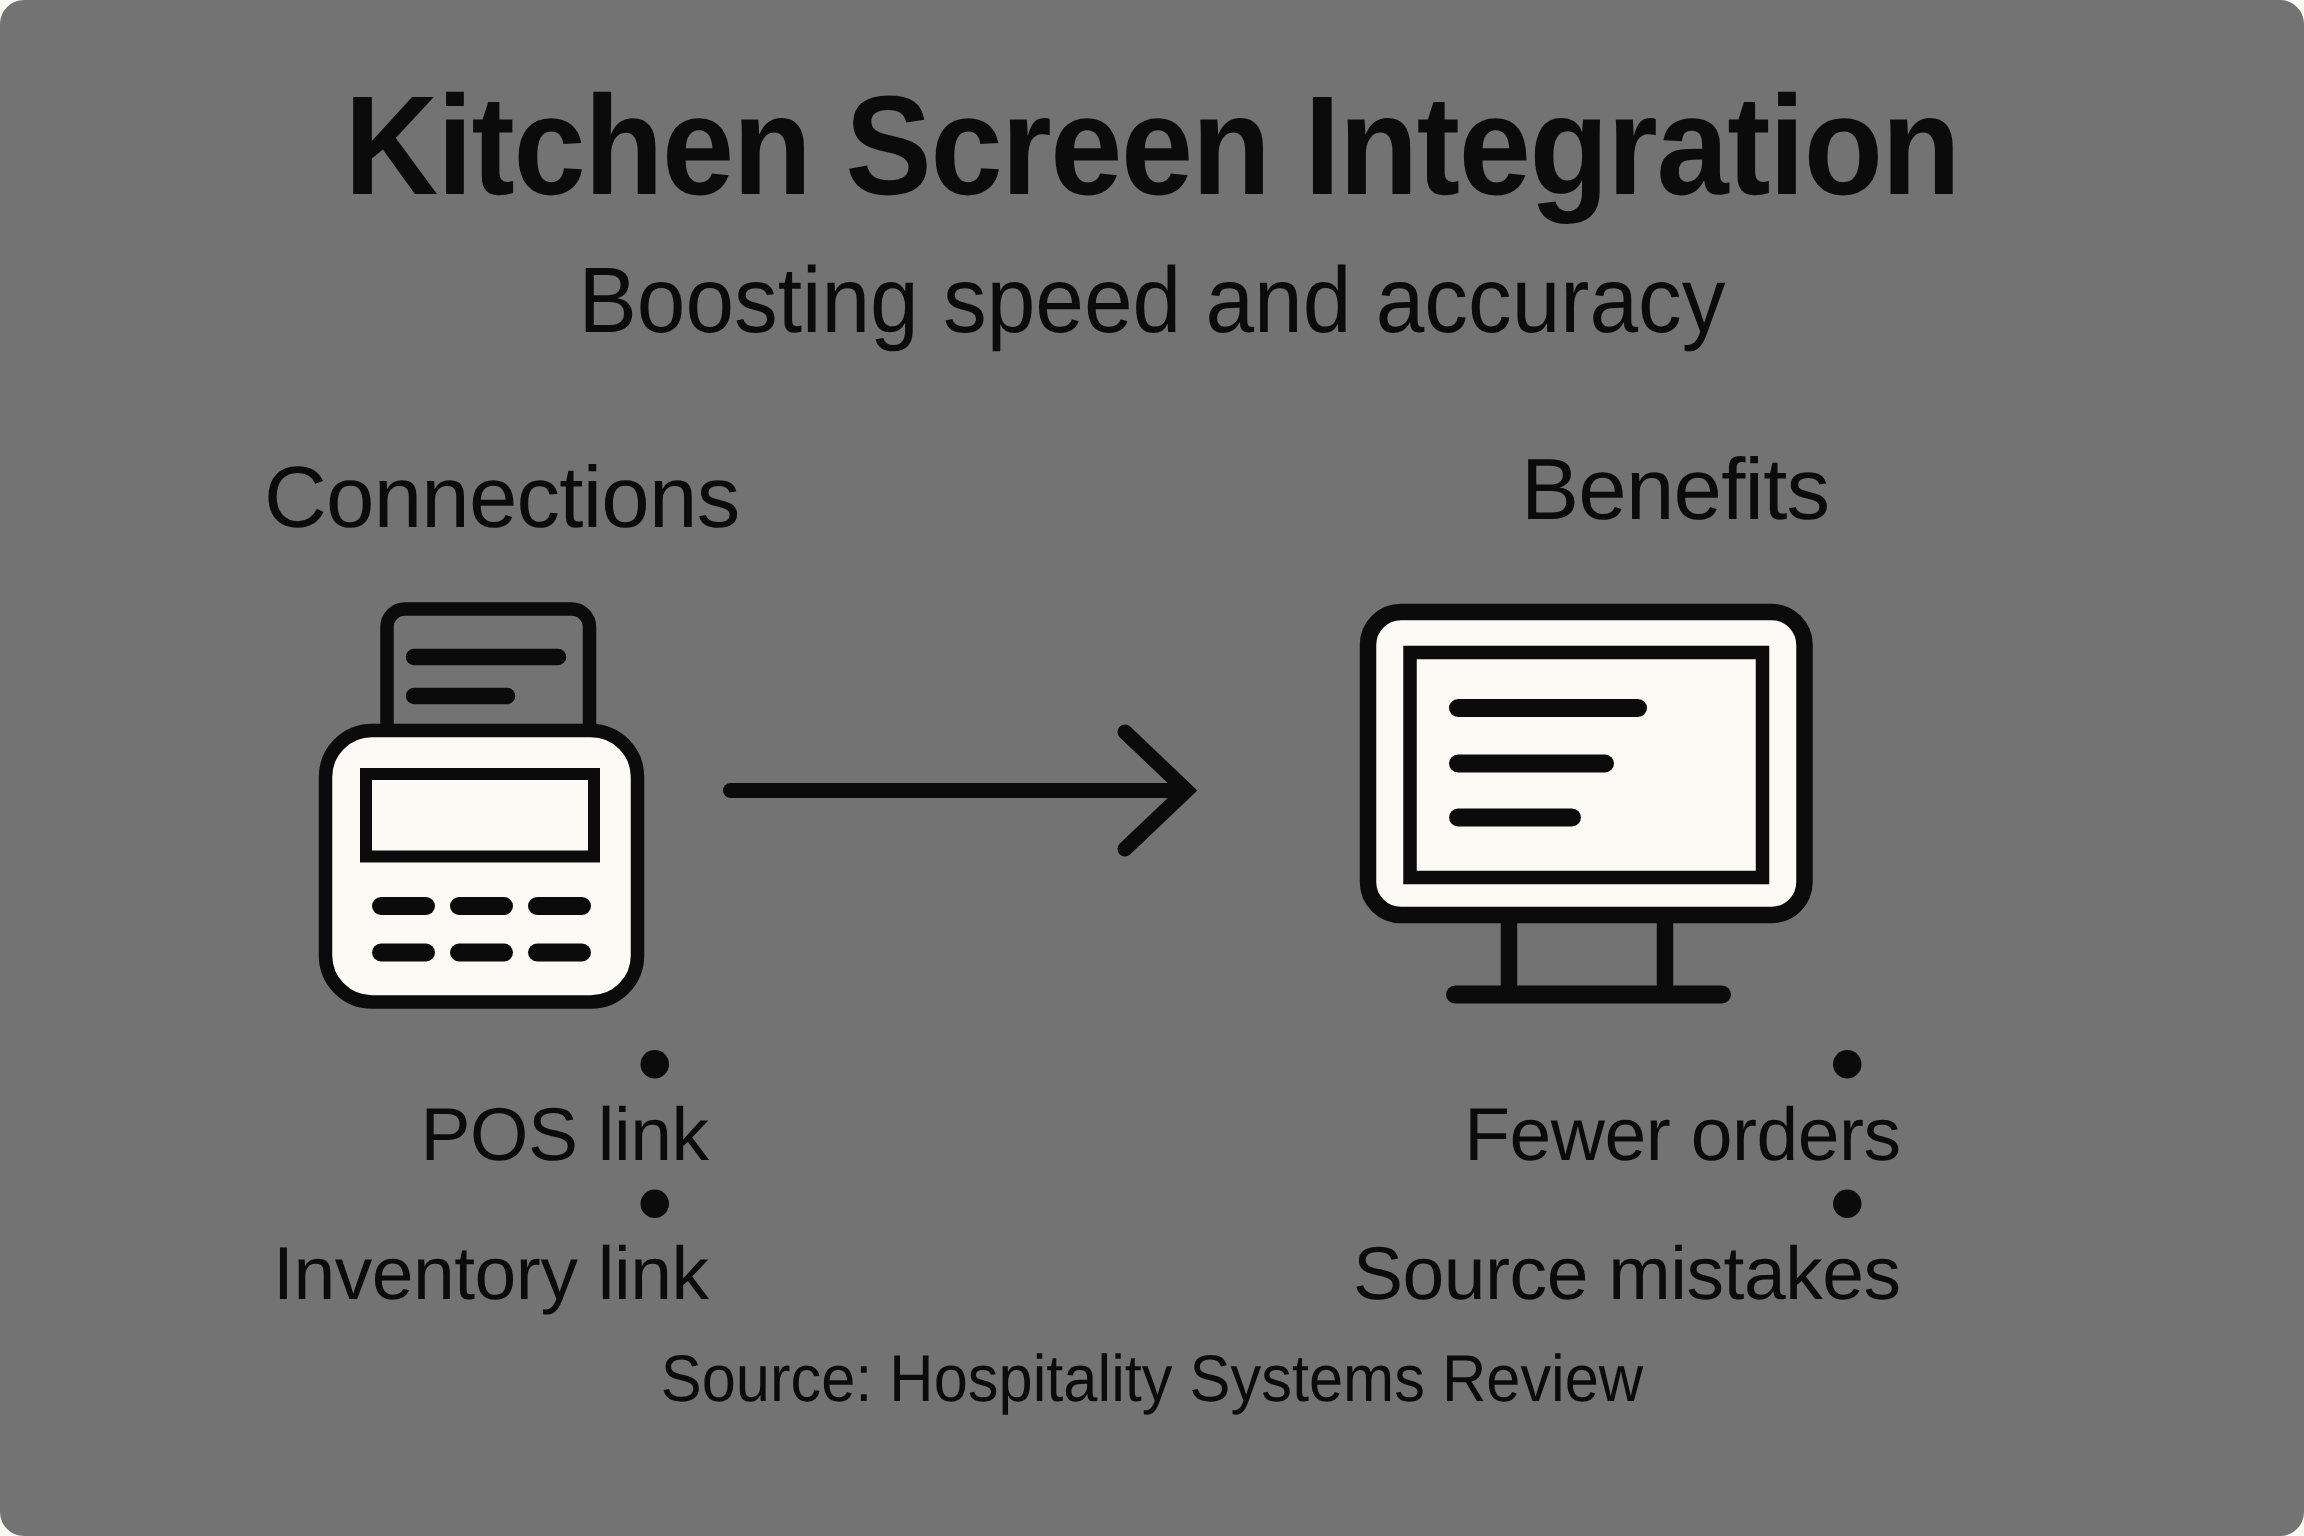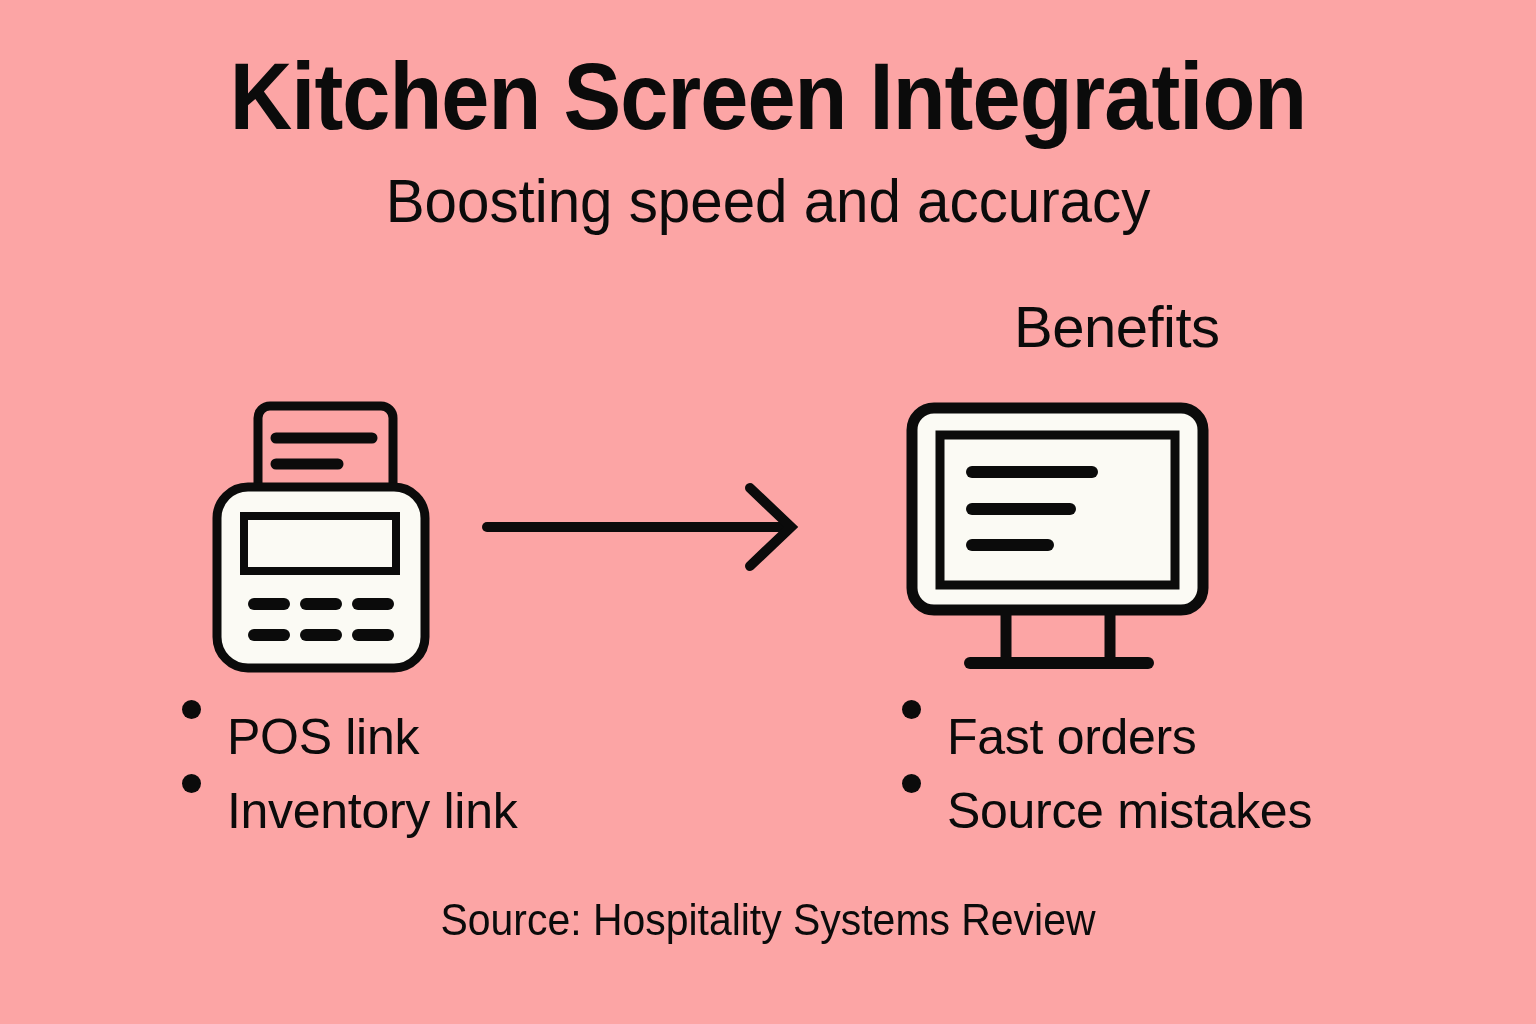--- a/index.html
+++ b/index.html
@@ -11,21 +11,22 @@
     height: 1024px;
     background: #FBFAF4;
     font-family: "Liberation Sans", sans-serif;
     color: #0B0B0B;
     overflow: hidden;
   }
   .canvas {
     position: relative;
     width: 1536px;
     height: 1024px;
-    background: #fca5a5;
+    background: #737373;
+    border-radius: 16px;
   }
 
   
   .title {
     position: absolute;
     left: 0;
     top: 50px;
     width: 1536px;
     text-align: center;
     font-family: "Liberation Sans Narrow", "Liberation Sans", sans-serif;
@@ -75,27 +76,28 @@
   .bullets {
     position: absolute;
     list-style: none;
     margin: 0;
     padding: 0;
   }
   .bullets-left  { left: 182px; top: 700px; }
   .bullets-right { left: 902px; top: 700px; }
   .bullets li {
     display: flex;
-    align-items: flex-start;
+    align-items: flex-end;
     font-family: "Liberation Sans", sans-serif;
     font-size: 50px;
     font-weight: 400;
     line-height: 74px;
     letter-spacing: -0.3px;
     white-space: nowrap;
+    flex-direction: column;
   }
   .bullet-dot {
     width: 19px;
     height: 19px;
     border-radius: 50%;
     background: #0B0B0B;
     margin-right: 26px;
     flex: 0 0 auto;
   }
 
@@ -117,20 +119,21 @@
 </style>
 </head>
 <body>
 
 <div class="canvas">
 
   <div class="title">Kitchen Screen Integration</div>
 
   <div class="subtitle">Boosting speed and accuracy</div>
 
+  <div class="col-heading heading-left">Connections</div>
 
   <div class="col-heading heading-right">Benefits</div>
 
   <div class="icon-wrap icon-pos">
     <svg width="250" height="290" viewBox="0 0 250 290" fill="none" xmlns="http://www.w3.org/2000/svg">
 
       <path d="M62 99 V26 a12 12 0 0 1 12 -12 H185 a12 12 0 0 1 12 12 V99" stroke="#0B0B0B" stroke-width="9" stroke-linecap="round" stroke-linejoin="round"></path>
       <line x1="80" y1="46" x2="176" y2="46" stroke="#0B0B0B" stroke-width="11" stroke-linecap="round"></line>
       <line x1="80" y1="72" x2="142" y2="72" stroke="#0B0B0B" stroke-width="11" stroke-linecap="round"></line>
 
@@ -180,21 +183,21 @@
     </li>
     <li>
       <span class="bullet-dot"></span>
       <span>Inventory link</span>
     </li>
   </ul>
 
   <ul class="bullets bullets-right">
     <li>
       <span class="bullet-dot"></span>
-      <span>Fast orders</span>
+      <span>Fewer orders</span>
     </li>
     <li>
       <span class="bullet-dot"></span>
       <span>Source mistakes</span>
     </li>
   </ul>
 
   <div class="source">Source: Hospitality Systems Review</div>
 
 </div>

